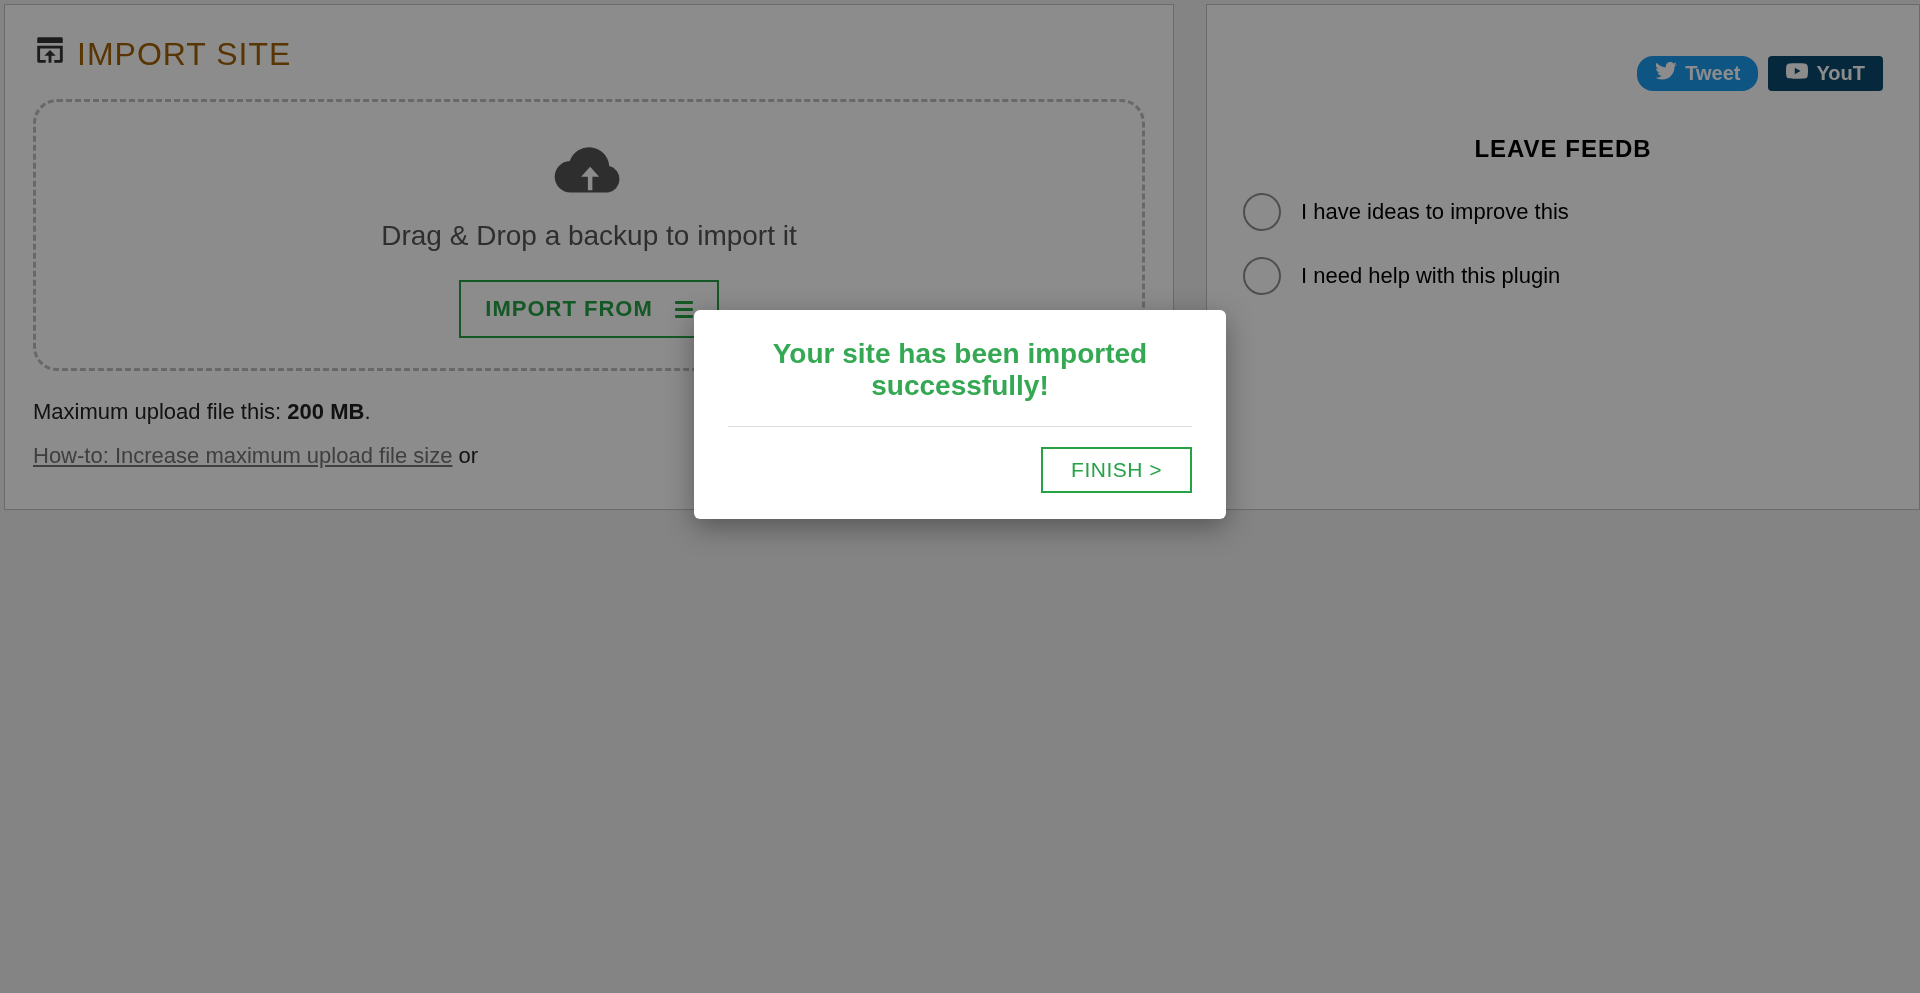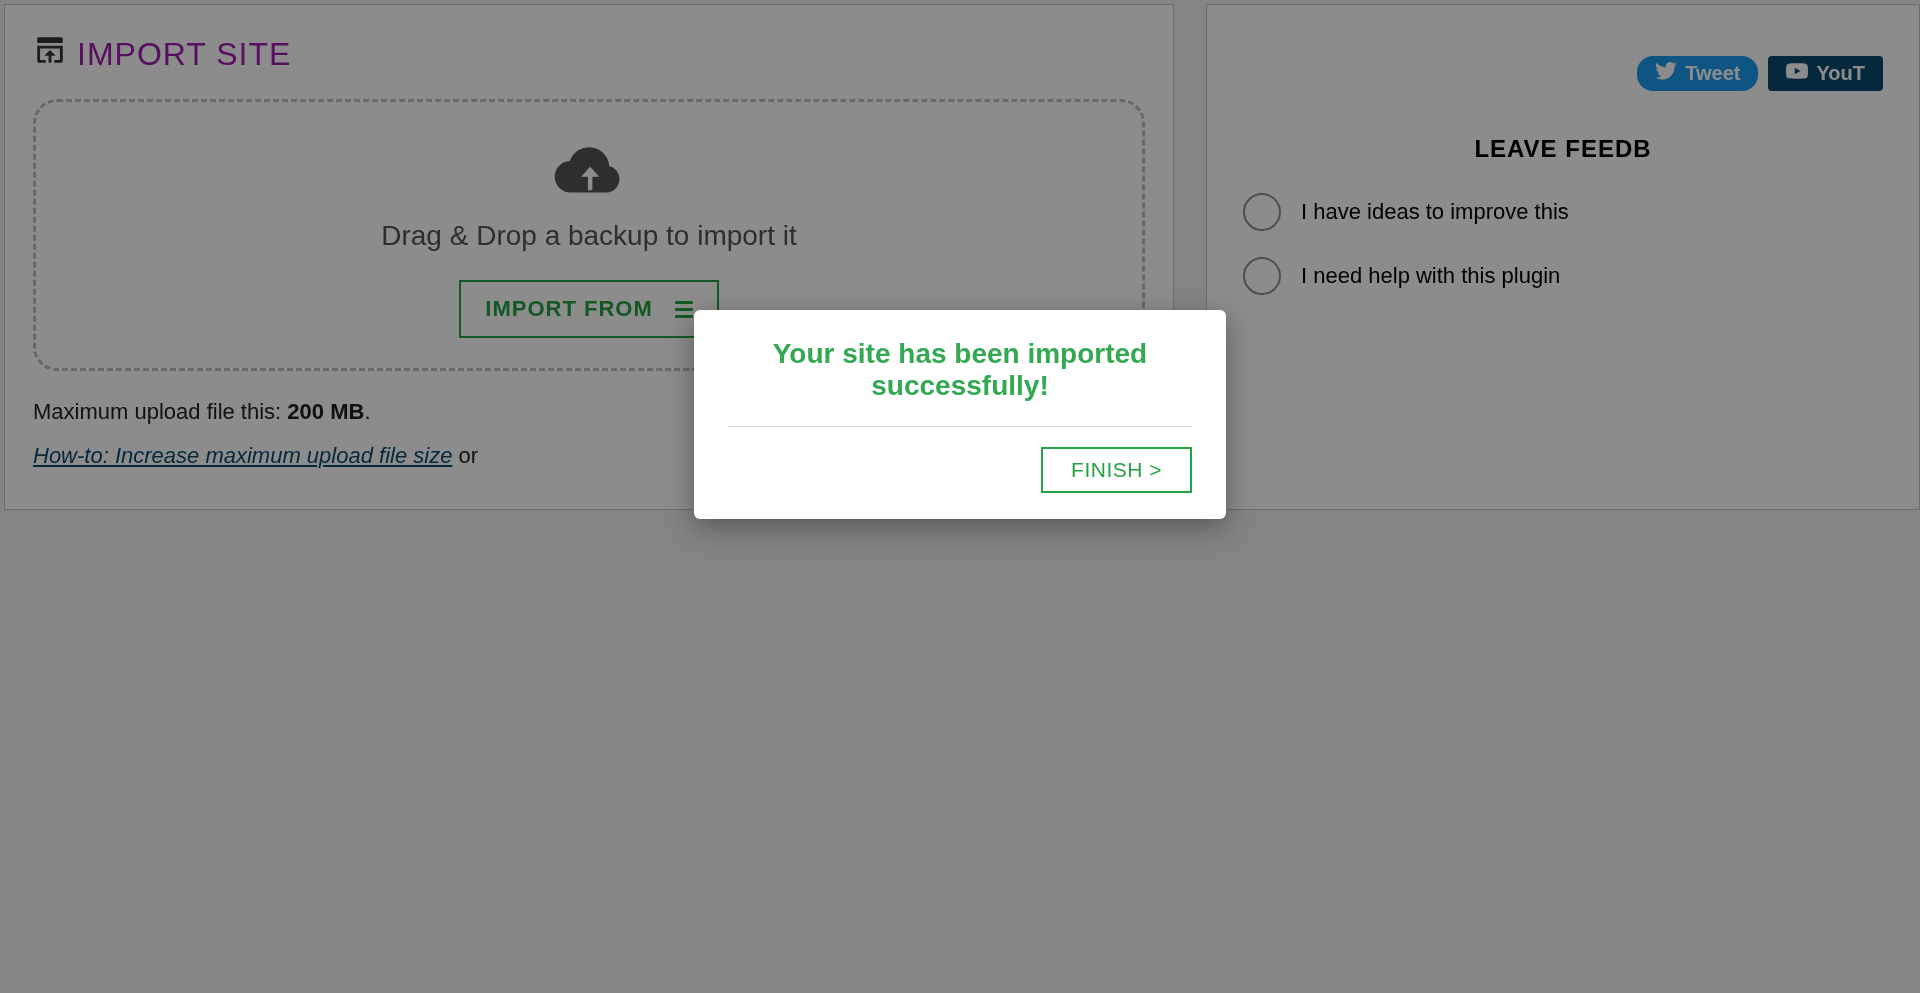--- a/index.html
+++ b/index.html
@@ -24,21 +24,21 @@
     margin-left: 4px;
     margin-top: 4px;
   }
   .page-title {
     display: flex;
     align-items: center;
     gap: 10px;
     font-size: 32px;
     font-weight: 400;
     letter-spacing: 1px;
-    color: #a21caf;
+    color: #a16207;
     margin-bottom: 24px;
   }
   .page-title svg { width: 34px; height: 34px; }
   .dropzone {
     border: 3px dashed #bdbdbd;
     border-radius: 24px;
     padding: 40px 0 30px 0;
     display: flex;
     flex-direction: column;
     align-items: center;
@@ -69,21 +69,21 @@
     display: inline-flex;
     flex-direction: column;
     gap: 4px;
   }
   .import-btn .hamburger span {
     width: 18px; height: 3px; background: #25a244; border-radius: 1px;
   }
   .filesize-line { font-size: 22px; color: #222; margin-bottom: 18px; }
   .filesize-line .value { font-weight: 700; }
   .howto-line { font-size: 22px; color: #222; }
-  .howto-line a { color: #0c4a6e; text-decoration: underline; font-style: italic; }
+  .howto-line a { color: #737373; text-decoration: underline; }
   .side-panel {
     background: #fff;
     border: 1px solid #c3c4c7;
     margin-top: 4px;
     padding: 30px 36px;
     flex: 1;
     min-height: 300px;
   }
   .social-row {
     display: flex;

